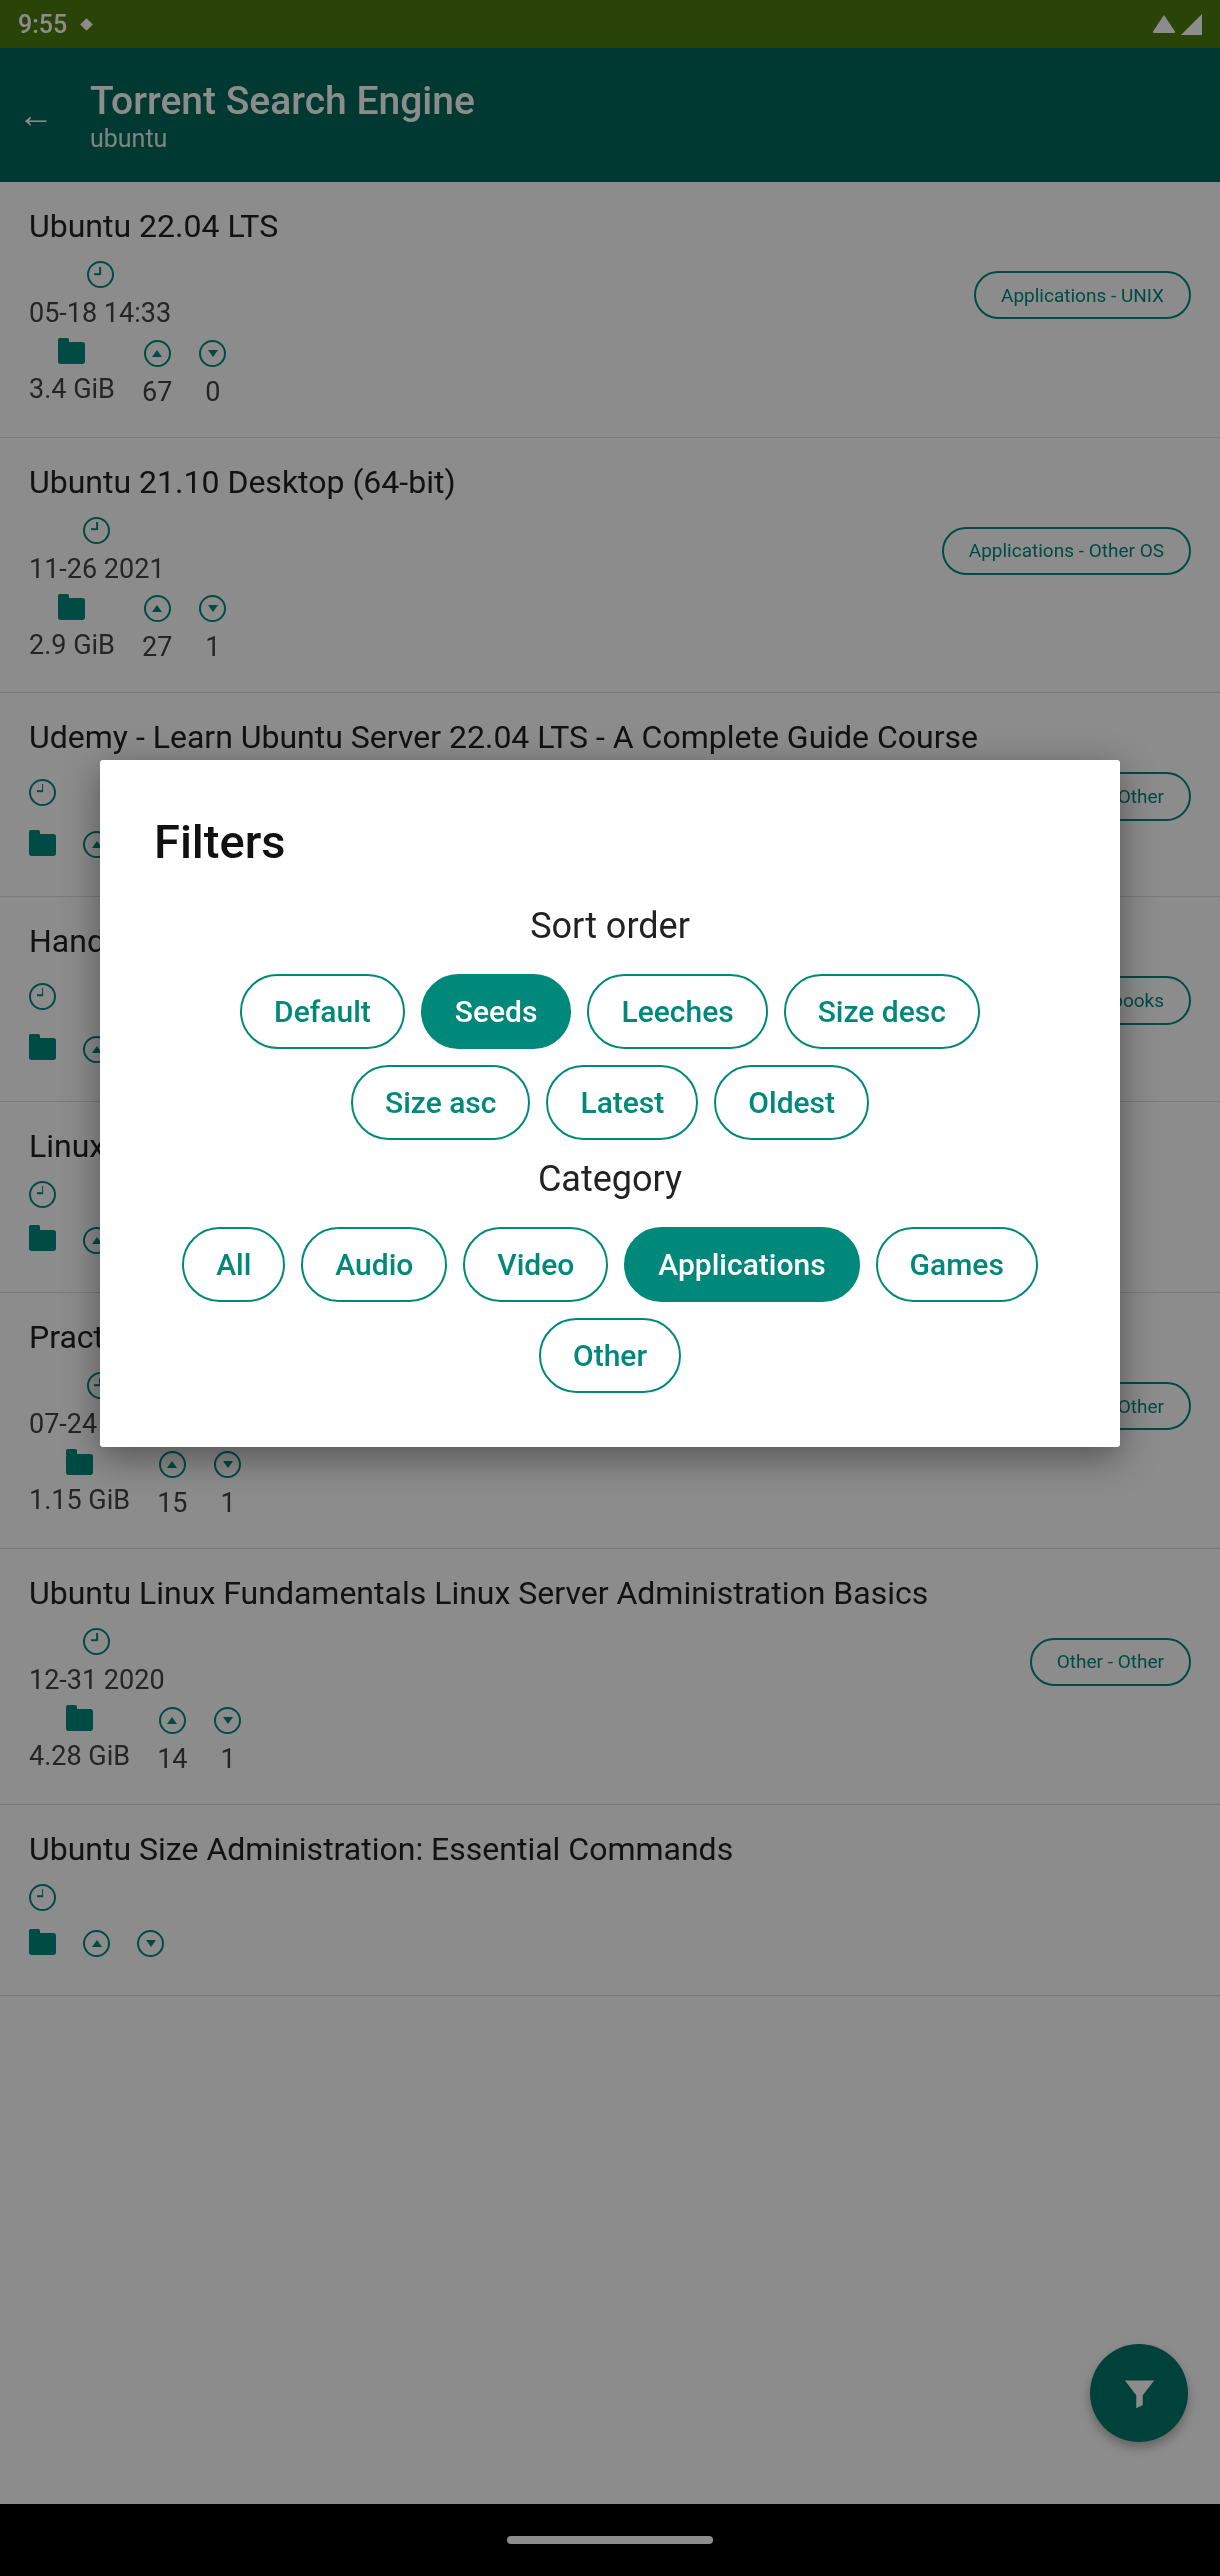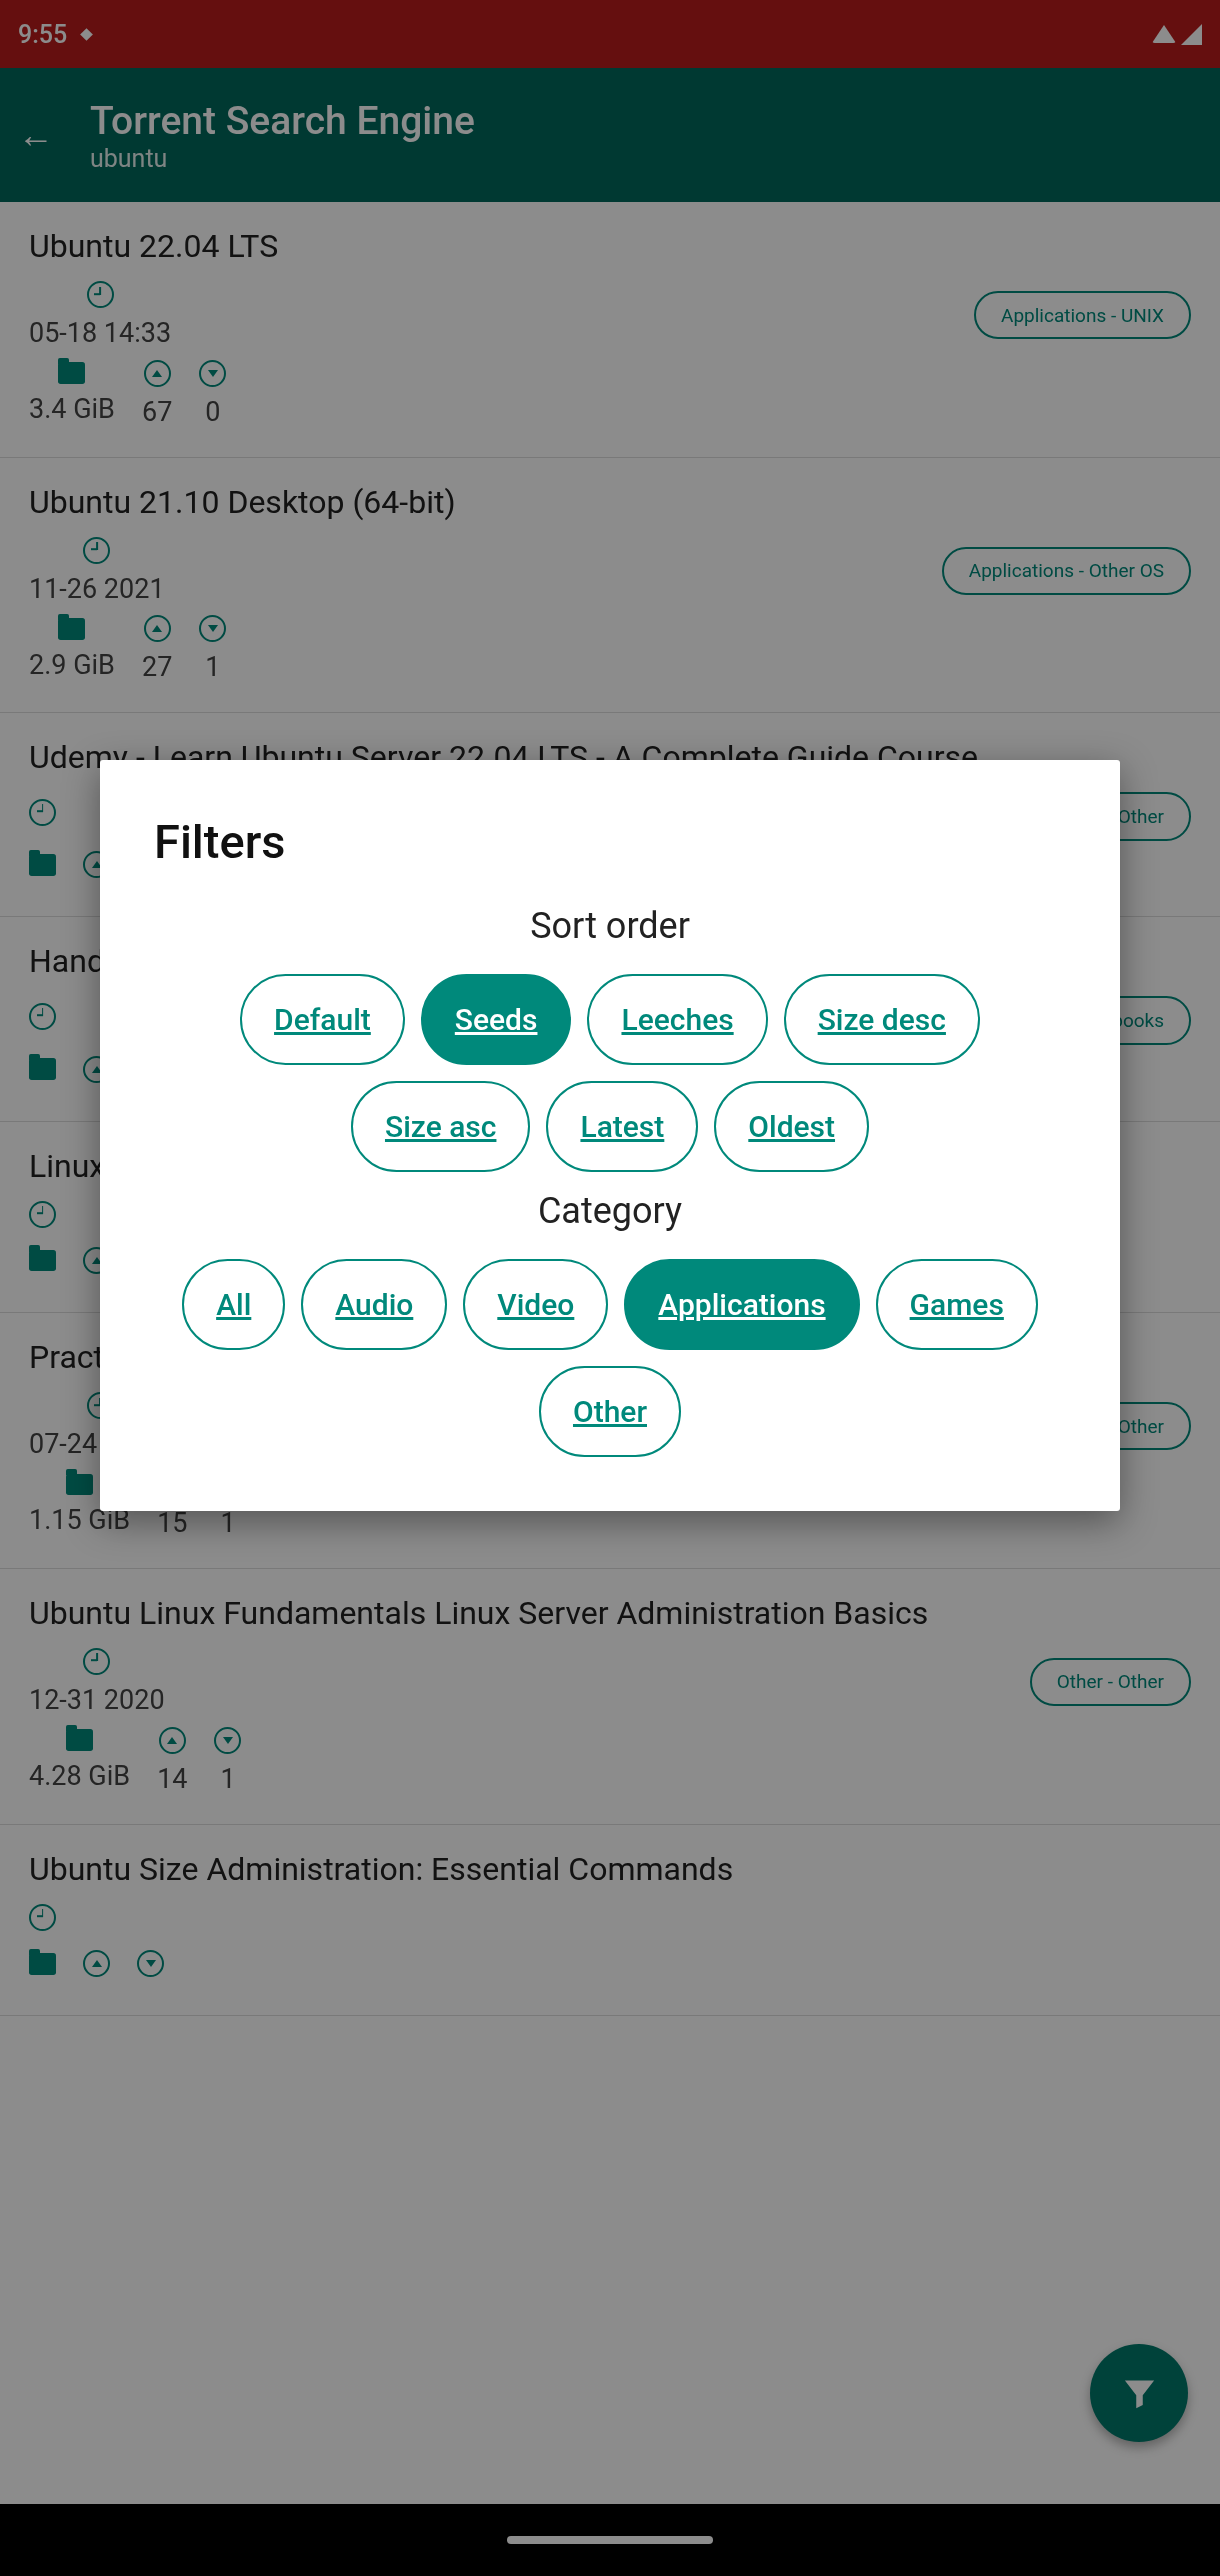--- a/index.html
+++ b/index.html
@@ -1,19 +1,19 @@
 <!DOCTYPE html>
 <html style="font-size:14.3px"><head>
   <meta charset="utf-8">
   <style>
     * { margin: 0; padding: 0; box-sizing: border-box; font-family: Roboto, Arial, sans-serif; }
     body { width: 1220px; height: 2576px; background: #000; overflow: hidden; position: relative; }
     .screen { position: absolute; top: 0; left: 0; width: 1220px; height: 2576px; display: flex; flex-direction: column; }
     
-    .status-bar { height: 68px; background: #b91c1c; color: #fff; display: flex; align-items: center; padding: 0 18px; font-size: 25px; }
+    .status-bar { height: 48px; background: #4d7c0f; color: #fff; display: flex; align-items: center; padding: 0 18px; font-size: 25px; }
     .status-bar .time { font-weight: 500; }
     .status-bar .left-icons { margin-left: 14.3px; display: flex; gap: 7.2px; }
     .status-bar .right-icons { margin-left: auto; display: flex; gap: 5.4px; align-items: center; }
     .wifi, .cell { width: 0; height: 0; }
     .wifi { border-left: 12.5px solid transparent; border-right: 12.5px solid transparent; border-bottom: 18px solid #fff; border-radius: 2.7px; }
     .cell { border-left: 21.5px solid transparent; border-bottom: 21.5px solid #fff; }
     
     .app-bar { height: 134px; background: #00695c; color: #fff; display: flex; align-items: center; padding: 0 18px; }
     .app-bar .back { font-size: 36px; margin-right: 36px; }
     .app-bar .titles .title { font-size: 39px; font-weight: 500; }
@@ -41,21 +41,21 @@
     .fab svg { width: 39px; height: 39px; fill: #fff; }
     
     .nav-bar { height: 72px; background: #000; display: flex; align-items: center; justify-content: center; }
     .nav-pill { width: 206px; height: 8px; background: #fff; border-radius: 4.5px; }
     
     .scrim { position: absolute; inset: 0; background: rgba(0,0,0,0.45); }
     .dialog { position: absolute; left: 50%; transform: translateX(-50%); top: 760px; width: 1020px; background: #fff; border-radius: 3px; padding: 54px 54px 36px; box-shadow: 0 10.7px 36px rgba(0,0,0,0.4); }
     .dialog h1 { font-size: 47px; font-weight: 500; color: #111; margin-bottom: 36px; }
     .section-title { text-align: center; font-size: 36px; color: #222; margin: 18px 0 27px; }
     .chips { display: flex; flex-wrap: wrap; justify-content: center; gap: 16px; margin-bottom: 18px; }
-    .chip { border: 2.7px solid #00897b; color: #00897b; background: #fff; padding: 26px 32px; border-radius: 894px; font-size: 30px; font-weight: 500; text-decoration: underline; }
+    .chip { border: 2.7px solid #00897b; color: #00897b; background: #fff; padding: 18px 32px; border-radius: 894px; font-size: 30px; font-weight: 500; }
     .chip.selected { background: #00897b; color: #fff; }
     .dialog-actions { display: flex; justify-content: flex-end; margin-top: 45px; }
     .done { background: none; border: none; color: #00897b; font-size: 34px; font-weight: 600; padding: 14.3px 21.5px; }
     .diamond { width: 9px; height: 9px; background: #fff; transform: rotate(45deg); }
   </style>
 </head>
 <body>
 
 <div class="screen">
   <div class="status-bar">

